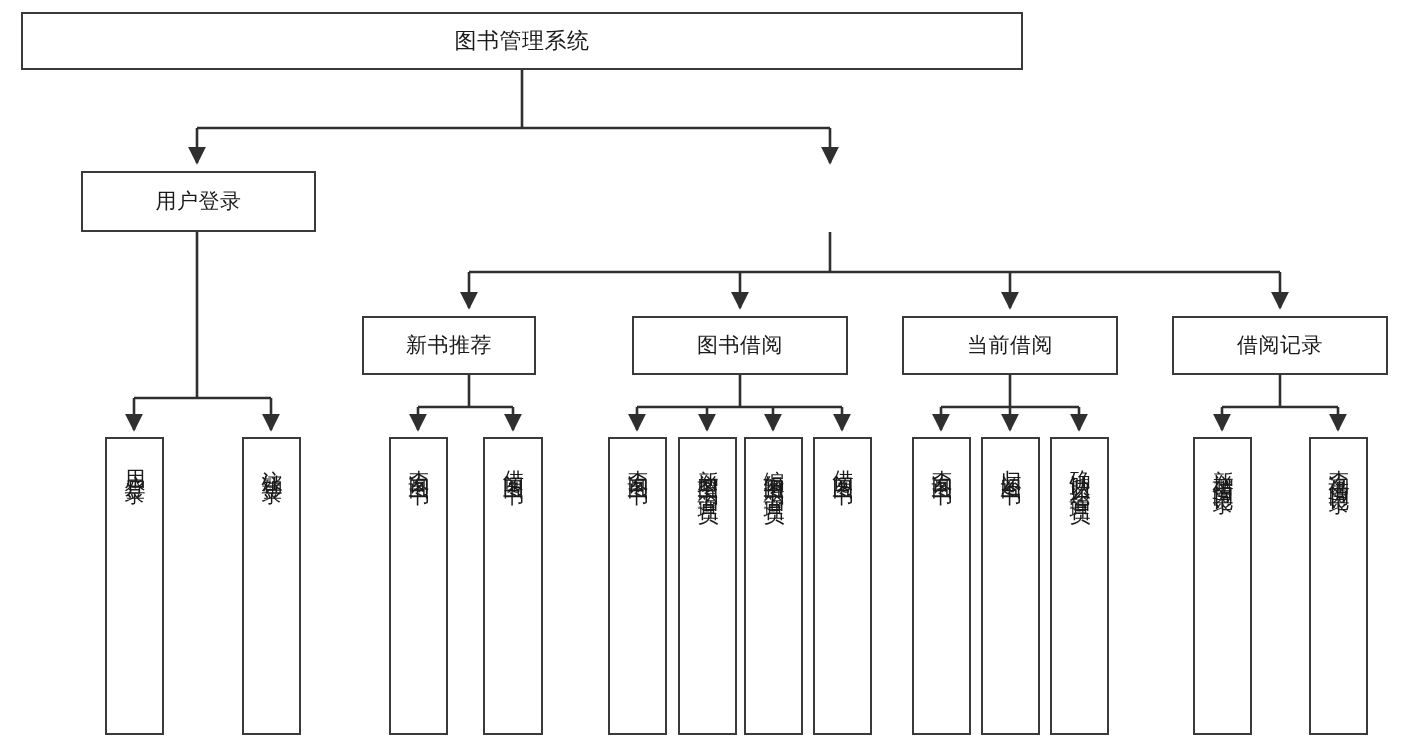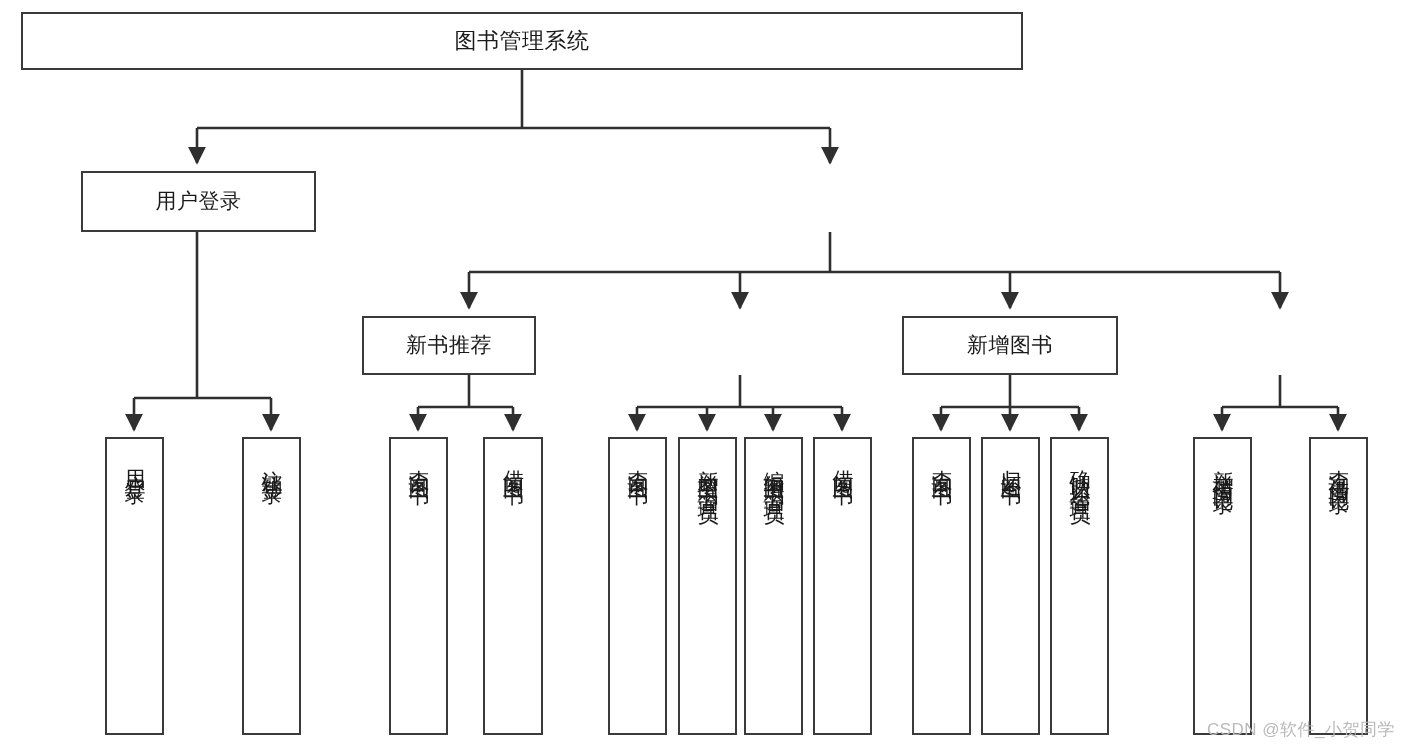--- a/index.html
+++ b/index.html
@@ -117,22 +117,28 @@
     <span class="lbl">图书管理系统</span>
   </div>
 
   <div class="node horiz" style="left:81px;top:171px;width:235px;height:61px;">
     <span class="lbl">用户登录</span>
   </div>
 
   <div class="node horiz" style="left:362px;top:316px;width:174px;height:59px;">
     <span class="lbl">新书推荐</span>
   </div>
+  <div class="node horiz" style="left:632px;top:316px;width:216px;height:59px;">
+    <span class="lbl">图书借阅</span>
+  </div>
   <div class="node horiz" style="left:902px;top:316px;width:216px;height:59px;">
-    <span class="lbl">新增图书</span>
+    <span class="lbl">当前借阅</span>
+  </div>
+  <div class="node horiz" style="left:1172px;top:316px;width:216px;height:59px;">
+    <span class="lbl">借阅记录</span>
   </div>
 
   <div class="node vert" style="left:105px;top:437px;width:59px;height:298px;">
     <span class="lbl">用户登录</span>
   </div>
   <div class="node vert" style="left:242px;top:437px;width:59px;height:298px;">
     <span class="lbl">注销登录</span>
   </div>
 
   <div class="node vert" style="left:389px;top:437px;width:59px;height:298px;">
@@ -165,14 +171,13 @@
     <span class="lbl">确认归还（管理员）</span>
   </div>
 
   <div class="node vert" style="left:1193px;top:437px;width:59px;height:298px;">
     <span class="lbl">新增借阅记录</span>
   </div>
   <div class="node vert" style="left:1309px;top:437px;width:59px;height:298px;">
     <span class="lbl">查询借阅记录</span>
   </div>
 
-  <div class="wm">CSDN @软件_小贺同学</div>
 </div>
 
 </body></html>

